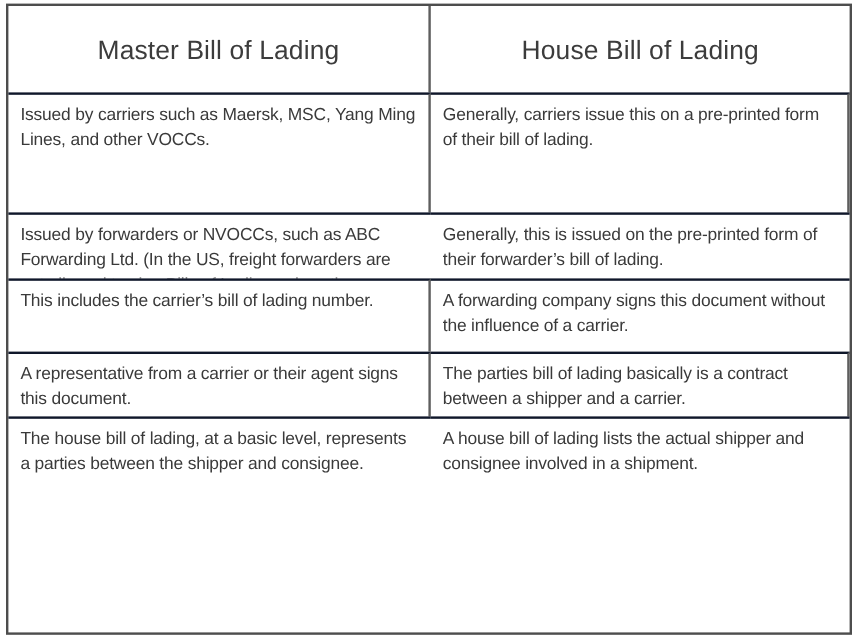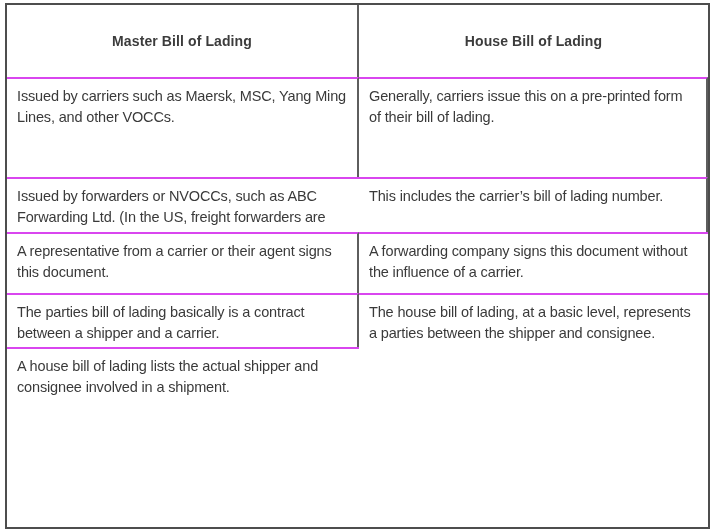--- a/index.html
+++ b/index.html
@@ -28,56 +28,57 @@
     grid-template-columns: 352px 1fr;
     grid-template-rows: 72px 100px 55px 61px 54px 118px 1fr;
   }
   .cell {
     box-sizing: border-box;
     padding: 7px 11px 4px 10px;
     font-size: 14.5px;
     line-height: 21px;
     letter-spacing: -0.15px;
     color: #3a3a3a;
-    border-top: 2px solid #d946ef;
+    border-top: 2px solid #0f172a;
     overflow: hidden;
     text-align: left;
   }
   .cell.col-left {
     border-right: 2px solid #5e5e5e;
   }
   .cell.header {
     border-top: none;
     display: flex;
     align-items: center;
     justify-content: center;
     padding: 0;
-    font-size: 14px;
-    font-weight: 700;
+    font-size: 22px;
+    font-weight: 400;
     letter-spacing: 0.1px;
     color: #3c3c3c;
     text-align: center;
   }
 </style>
 </head>
 <body>
 
 <div class="comparison-table">
 
   <div class="cell header col-left">Master Bill of Lading</div>
   <div class="cell header">House Bill of Lading</div>
 
   <div class="cell col-left">Issued by carriers such as Maersk, MSC, Yang Ming Lines, and other VOCCs.</div>
   <div class="cell col-left">Generally, carriers issue this on a pre-printed form of their bill of lading.</div>
 
   <div class="cell">Issued by forwarders or NVOCCs, such as ABC Forwarding Ltd. (In the US, freight forwarders are not allowed to sign Bills of Lading unless they are registered as NVOCCs).</div>
+  <div class="cell">Generally, this is issued on the pre-printed form of their forwarder’s bill of lading.</div>
 
   <div class="cell col-left">This includes the carrier’s bill of lading number.</div>
 
+  <div class="cell">A forwarding company signs this document without the influence of a carrier.</div>
   <div class="cell col-left">A representative from a carrier or their agent signs this document.</div>
-  <div class="cell">A forwarding company signs this document without the influence of a carrier.</div>
 
   <div class="cell col-left">The parties bill of lading basically is a contract between a shipper and a carrier.</div>
   <div class="cell">The house bill of lading, at a basic level, represents a parties between the shipper and consignee.</div>
 
   <div class="cell">A house bill of lading lists the actual shipper and consignee involved in a shipment.</div>
 
 </div>
 
 </body></html>

